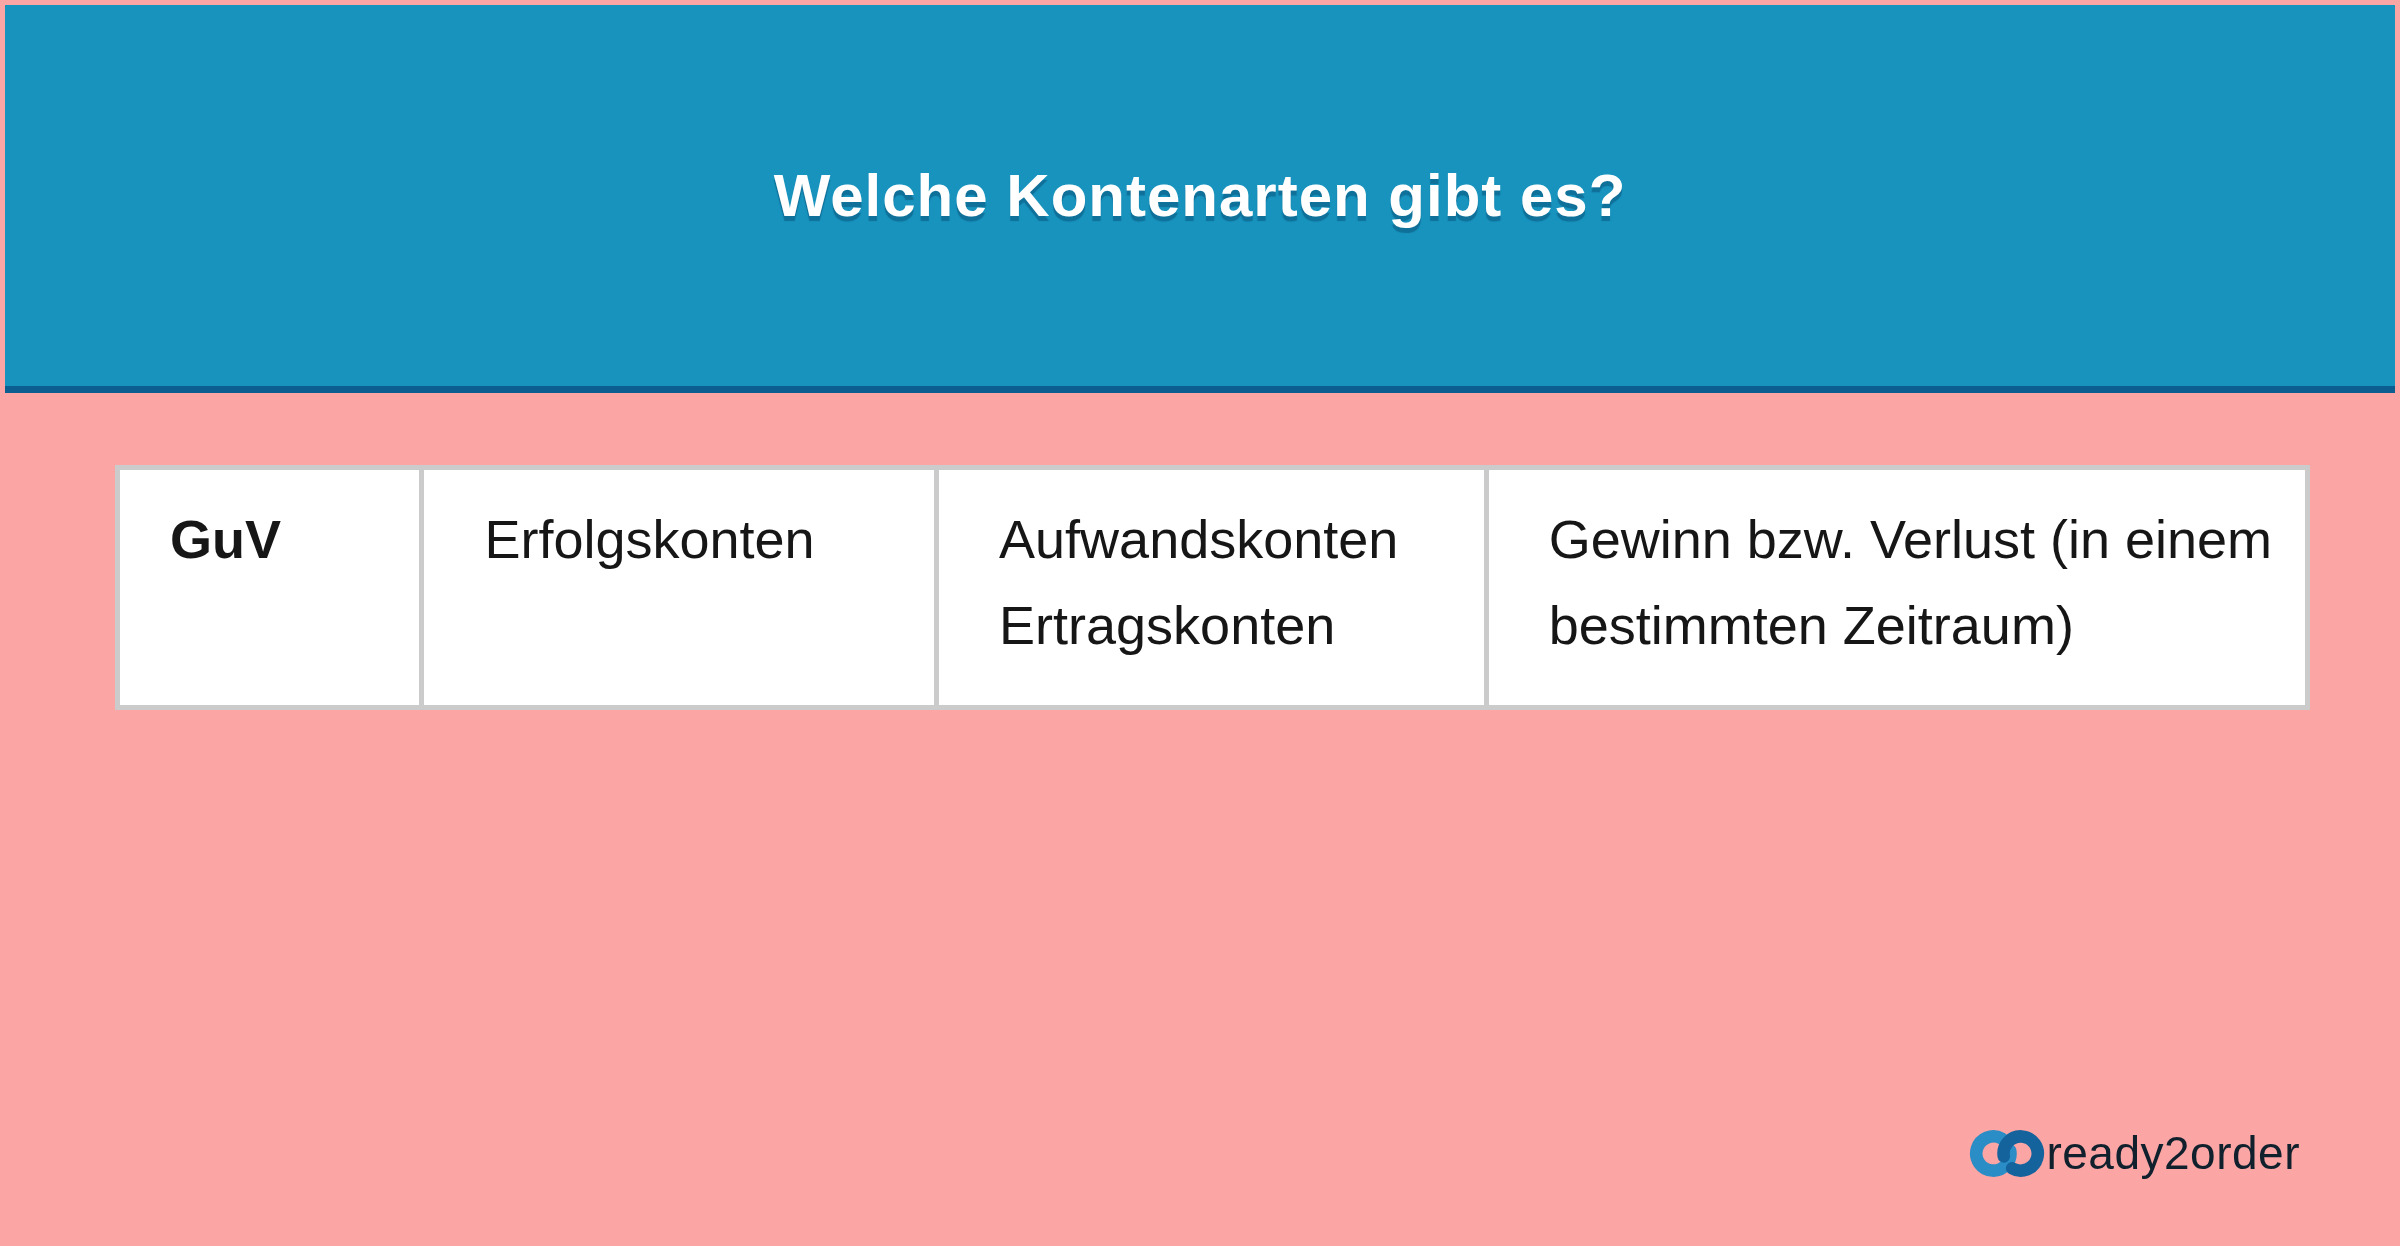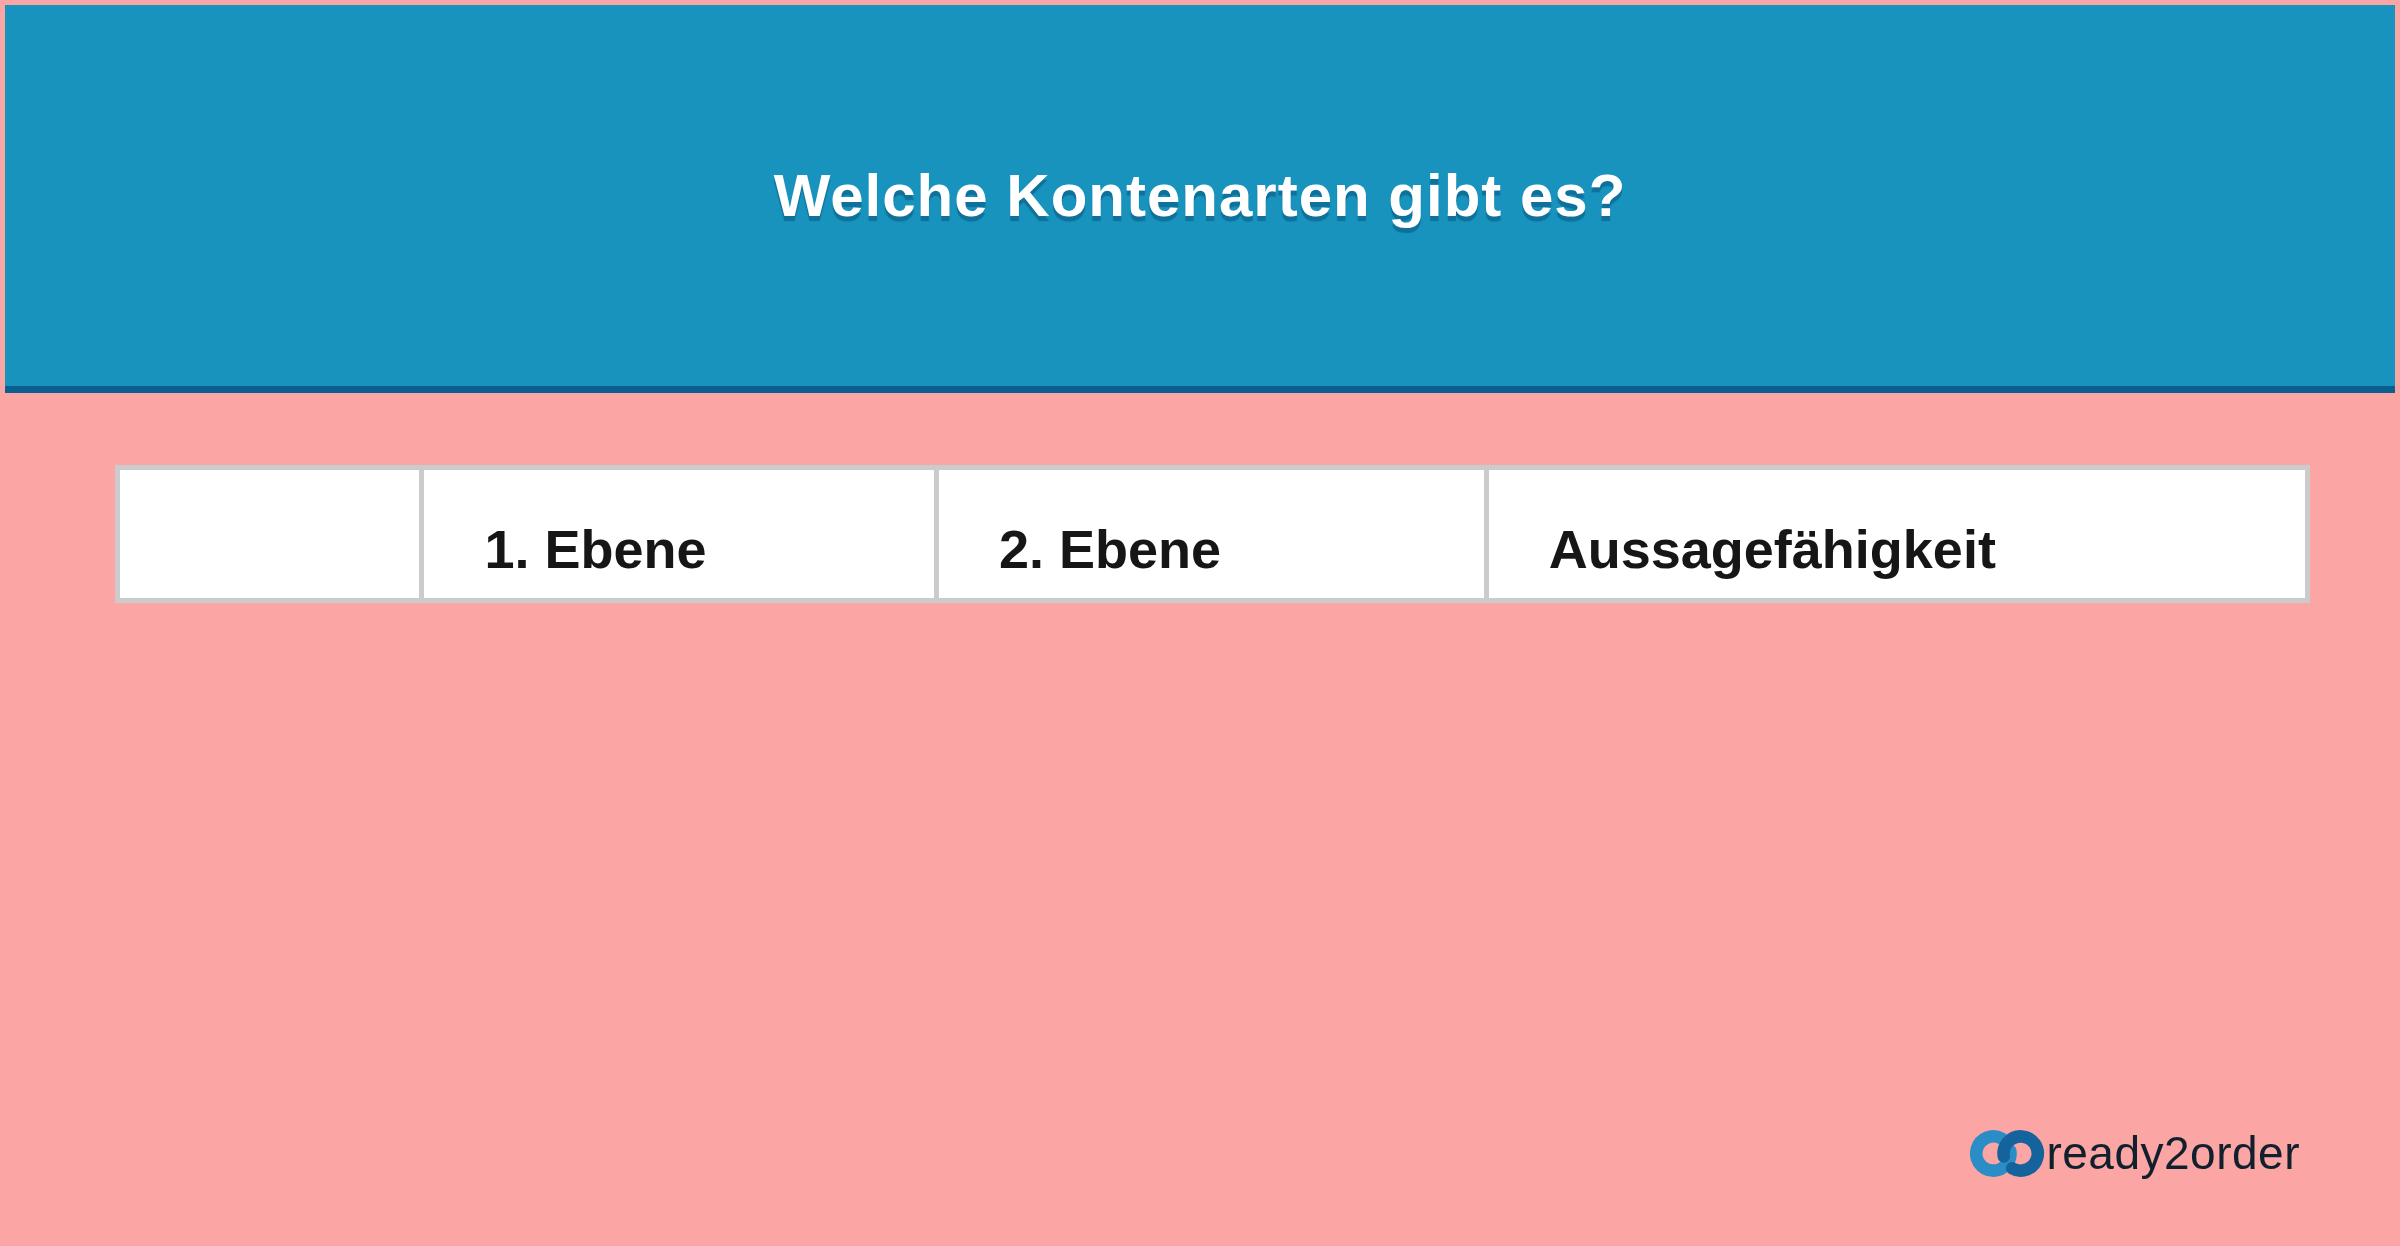--- a/index.html
+++ b/index.html
@@ -67,25 +67,27 @@
 
   <div class="table-wrap">
     <table class="konten">
       <colgroup>
         <col style="width:13.9%">
         <col style="width:23.5%">
         <col style="width:25.1%">
         <col style="width:37.5%">
       </colgroup>
       <tbody>
-        <tr class="r-head">
-          <th class="head-cell"></th>
-          <th class="head-cell">1. Ebene</th>
-          <th class="head-cell">2. Ebene</th>
-          <th class="head-cell">Aussagefähigkeit</th>
+        <tr class="r-body2">
+          <td class="label-cell">GuV</td>
+          <td class="body-cell">Erfolgskonten</td>
+          <td class="body-cell">Aufwandskonten
+Ertragskonten</td>
+          <td class="body-cell">Gewinn bzw. Verlust (in einem
+bestimmten Zeitraum)</td>
         </tr>
       </tbody>
     </table>
   </div>
 
   <div class="logo">
     <svg class="logo-icon" width="78" height="73" viewBox="0 0 68 64" fill="none" xmlns="http://www.w3.org/2000/svg">
       <path d="M 36.8 29.4 A 15 15 0 1 1 29.5 19" stroke="#2B8DC6" stroke-width="11" stroke-linecap="round" fill="none"></path>
       <path d="M 31.2 34.6 A 15 15 0 1 1 38.5 45" stroke="#14639C" stroke-width="11" stroke-linecap="round" fill="none"></path>
     </svg>

